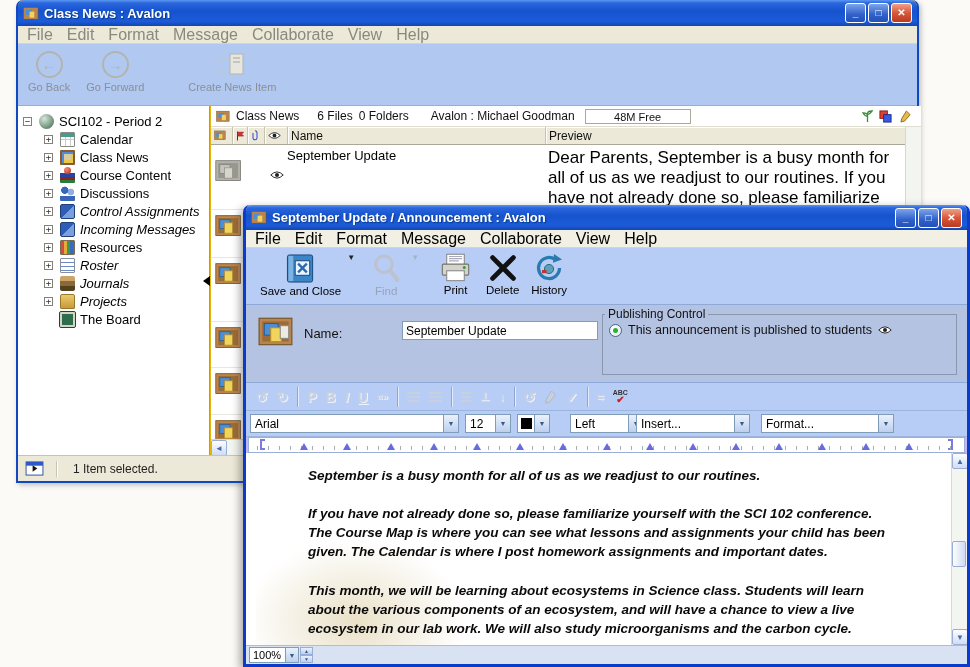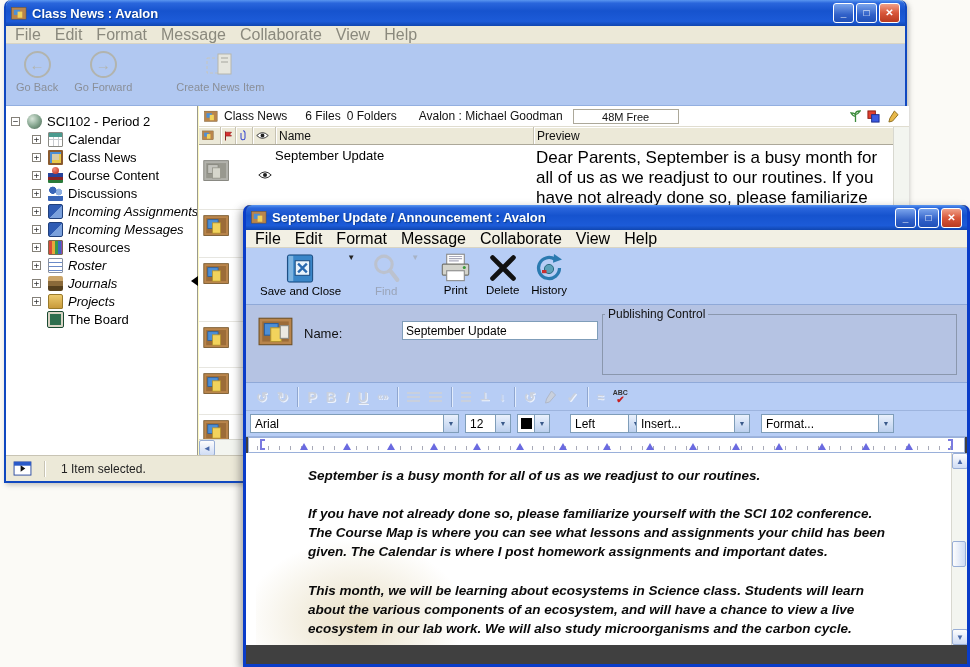--- a/index.html
+++ b/index.html
@@ -15,21 +15,21 @@
   .wbtns { display:flex; gap:2px; }
   .wbtn { width:21px; height:20px; border-radius:3px; border:1px solid #fff; display:flex; align-items:center;
     justify-content:center; color:#fff; font-size:10px; font-weight:bold; line-height:1;
     background:linear-gradient(180deg,#7aa4ec,#3060c8 60%,#2050b8); }
   .wbtn.close { background:linear-gradient(180deg,#f0a088,#d8573a 50%,#b83a20); }
   .menubar { position:absolute; left:0; right:0; height:18px; background:#ece9d8; display:flex;
     align-items:center; font-size:16px; padding-left:2px; border-bottom:1px solid #d8d4c4; }
   .menubar span { padding:2px 7px; }
 
   
-  #main-win { left:4px; top:0; width:903px; height:483px; background:#fef9c3;
+  #main-win { left:16px; top:0; width:903px; height:483px; background:#eab308;
     border:2px solid #1048c0; border-top:0; border-radius:7px 7px 0 0;
     box-shadow:2px 2px 5px rgba(80,80,80,.35); }
   #main-win .menubar { top:26px; color:#8a897d; }
   #main-tools { position:absolute; left:0; right:0; top:44px; height:62px; background:#b1c8f1;
     border-bottom:1px solid #93afe0; display:flex; align-items:flex-start; padding:7px 0 0 10px; gap:16px; }
   .tool { display:flex; flex-direction:column; align-items:center; gap:3px; font-size:11px; color:#8a8f98; }
   .circ { width:27px; height:27px; border-radius:50%; border:2px solid #b2b4ae; color:#b2b4ae;
     display:flex; align-items:center; justify-content:center; font-size:15px; font-weight:bold; background:transparent; }
 
   #tree { position:absolute; left:0; top:106px; width:192px; height:349px; background:#fff;
@@ -77,21 +77,21 @@
     border-left:1px solid #d8d8d0; }
   .sbtn { width:16px; height:16px; background:linear-gradient(180deg,#fdfdfd,#cfdcf4); border:1px solid #98aed6;
     border-radius:2px; color:#4868a8; font-size:8px; display:flex; align-items:center; justify-content:center; }
   .hsb { position:absolute; left:0; bottom:0; height:16px; width:694px; background:#f3f5f0;
     border-top:1px solid #d8d8d0; display:flex; }
   #statusbar { position:absolute; left:0; right:0; top:455px; height:26px; background:#ece9d8;
     border-top:1px solid #c8c4b4; display:flex; align-items:center; font-size:12px; color:#222; padding-left:7px; }
   #statusbar .div { width:1px; height:16px; background:#c8c4b4; box-shadow:1px 0 0 #fff; margin:0 16px 0 12px; }
 
   
-  #dlg { left:243px; top:205px; width:727px; height:462px; background:#404040;
+  #dlg { left:243px; top:205px; width:727px; height:462px; background:#c4b5fd;
     border:3px solid #0a3cc8; border-top:0; border-radius:7px 7px 0 0;
     box-shadow:-3px 3px 8px rgba(60,60,60,.45); }
   #dlg .tbar { height:25px; }
   #dlg .menubar { top:25px; background:#f2f0e4; color:#000; }
   #dlg-tools { position:absolute; left:0; right:0; top:43px; height:57px; background:#b7cdf5;
     border-bottom:1px solid #8fa9d8; display:flex; align-items:flex-start; padding:5px 0 0 14px; }
   .dtool { display:flex; flex-direction:column; align-items:center; gap:1px; font-size:11.5px; color:#000; }
   .dtool.dis { color:#9aa4b8; }
   .darr { font-size:8px; color:#222; align-self:flex-start; margin-top:14px; }
   .darr.dis { color:#a8b2c4; }
@@ -230,21 +230,21 @@
         <span>Course Content</span>
       </div>
     <div class="trow child">
         <span class="pm">+</span>
         <span class="ti people"></span>
         <span>Discussions</span>
       </div>
     <div class="trow child ital">
         <span class="pm">+</span>
         <span class="ti inbox"></span>
-        <span>Incoming Assignments</span>
+        <span>Control Assignments</span>
       </div>
     <div class="trow child ital">
         <span class="pm">+</span>
         <span class="ti inbox"></span>
         <span>Incoming Messages</span>
       </div>
     <div class="trow child">
         <span class="pm">+</span>
         <span class="ti resources"></span>
         <span>Resources</span>
@@ -466,20 +466,28 @@
         <rect x="1" y="2" width="31" height="25" fill="#b9854c" stroke="#6f4f22"></rect>
         <rect x="4" y="5" width="25" height="19" fill="#9c6c38"></rect>
         <rect x="6" y="7" width="13" height="11" fill="#4d8fd6" stroke="#2a5f9e"></rect>
         <rect x="12" y="11" width="10" height="13" fill="#f2d35c" stroke="#b3922f"></rect>
         <rect x="21" y="9" width="8" height="12" fill="#eceae2" stroke="#8a8a82"></rect>
       </svg>
     <span id="name-label">Name:</span>
     <input id="name-input" type="text" value="September Update" style="">
     <fieldset id="pubctl">
       <legend>Publishing Control</legend>
+      <div class="radrow">
+        <span class="radio sel"></span>
+        <span>This announcement is published to students</span>
+        <svg width="14" height="10" viewBox="0 0 18 11">
+            <path d="M1 5.5 Q9 -2.5 17 5.5 Q9 13.5 1 5.5Z" fill="#fff" stroke="#222" stroke-width="1.2"></path>
+            <circle cx="9" cy="5.5" r="2.6" fill="#222"></circle>
+          </svg>
+      </div>
     </fieldset>
   </div>
 
   <div id="fmtbar">
     <span class="fg">↺</span>
     <span class="fg">↻</span>
     <span class="vsep"></span>
     <span class="fg">P</span>
     <span class="fg">B</span>
     <span class="fg" style="font-style:italic">I</span>
@@ -560,13 +568,23 @@
       <p>If you have not already done so, please familiarize yourself with the SCI 102 conference. The Course Map is where you can see what lessons and assignments your child has been given. The Calendar is where I post homework assignments and important dates.</p>
       <p>This month, we will be learning about ecosystems in Science class. Students will learn about the various components of an ecosystem, and will have a chance to view a live ecosystem in our lab work. We will also study microorganisms and the carbon cycle.</p>
     </div>
     <div id="body-vsb">
       <span class="sbtn">▲</span>
       <span class="sbtn">▼</span>
     </div>
     <div id="body-thumb"></div>
   </div>
 
+  <div id="dlg-bottom">
+    <div id="zoom-combo">
+      <span class="val">100%</span>
+      <span class="cbtn">▼</span>
+    </div>
+    <div id="spinner">
+      <span>▲</span>
+      <span>▼</span>
+    </div>
+  </div>
 </div>
 
 </body></html>

